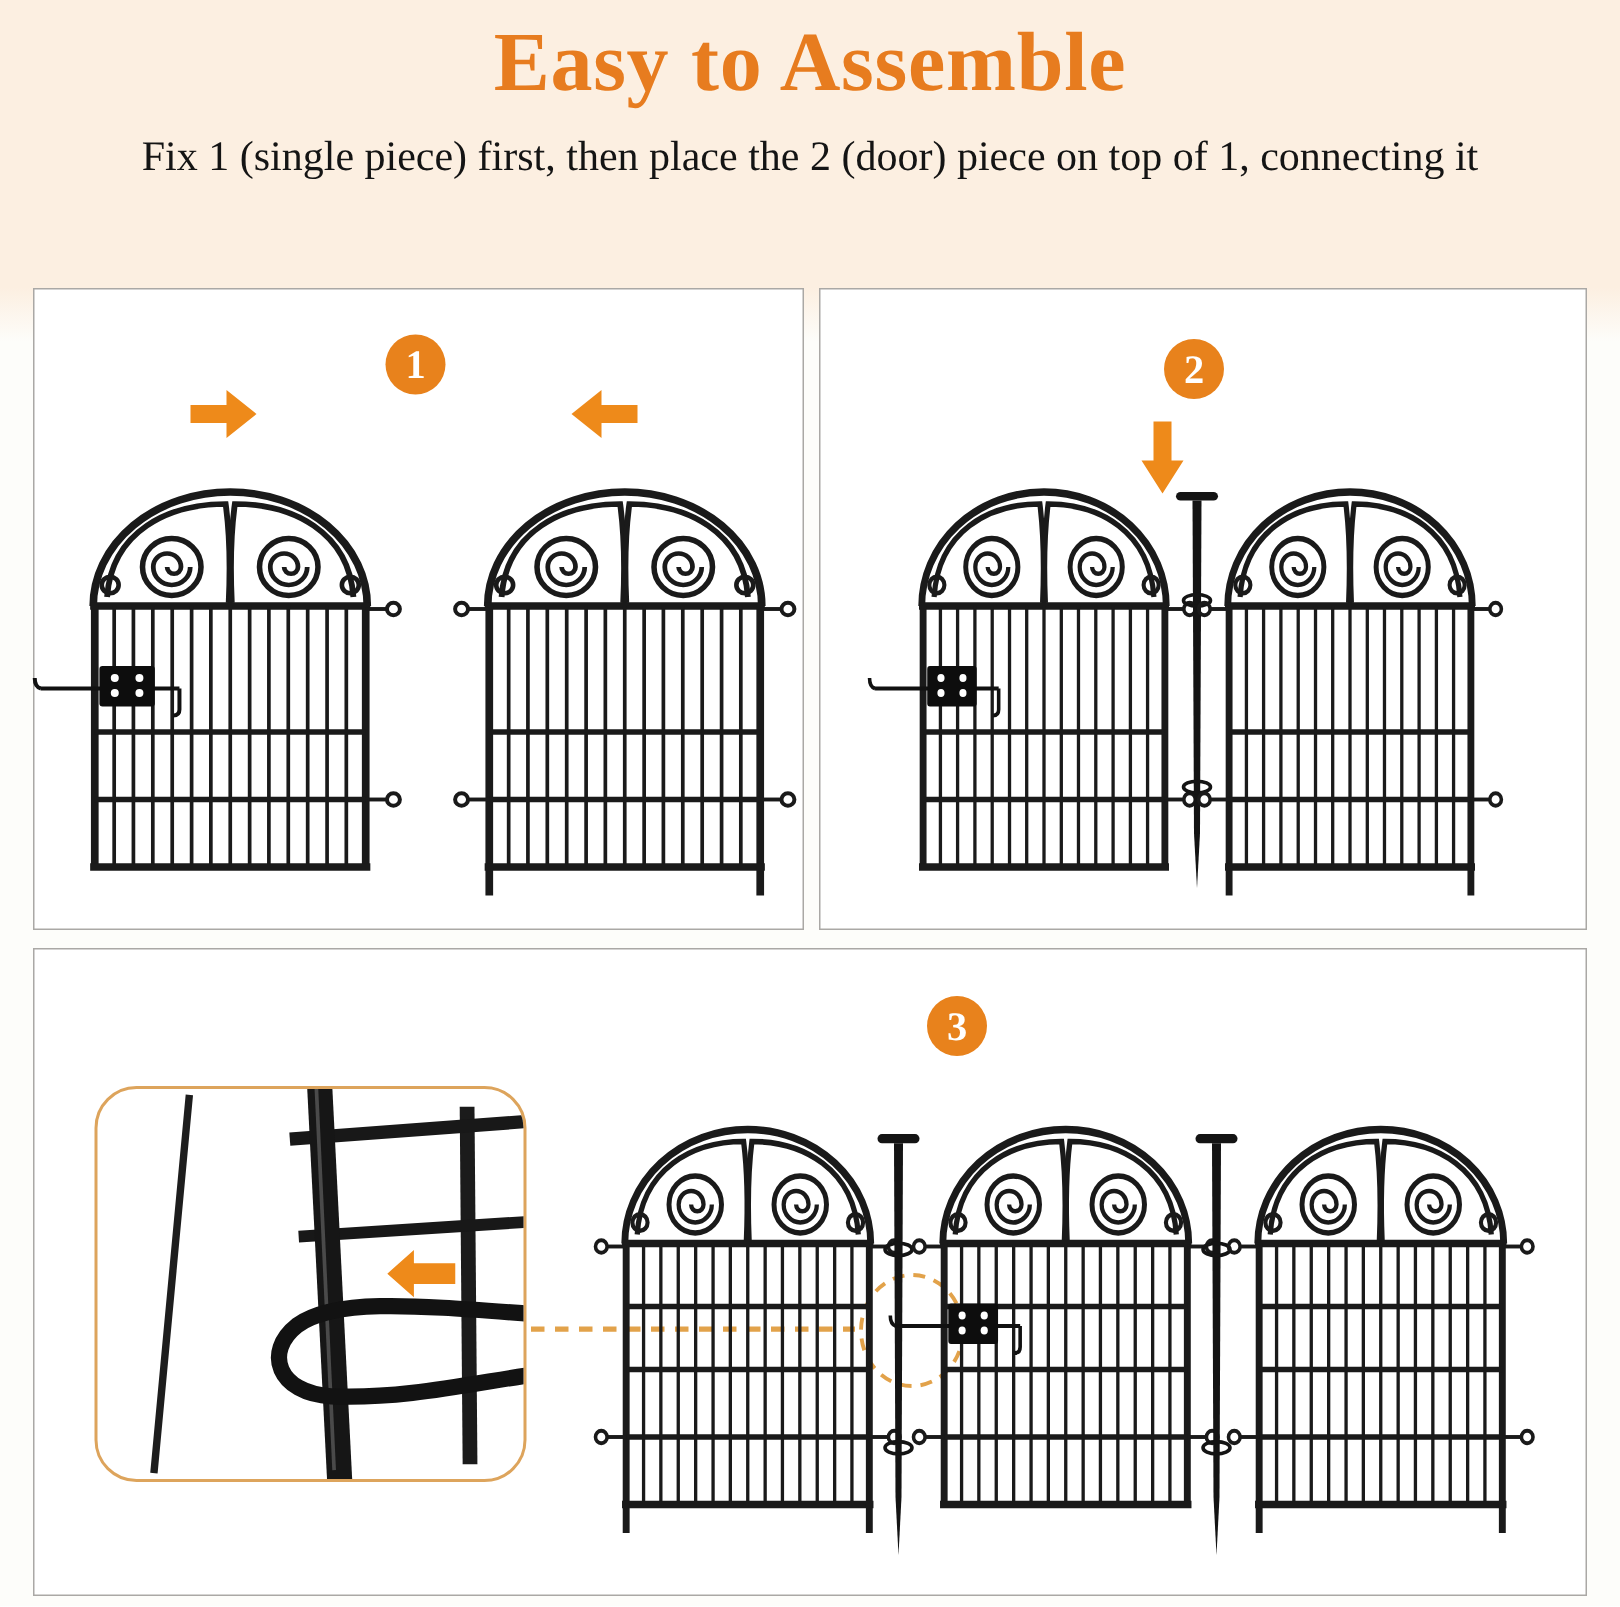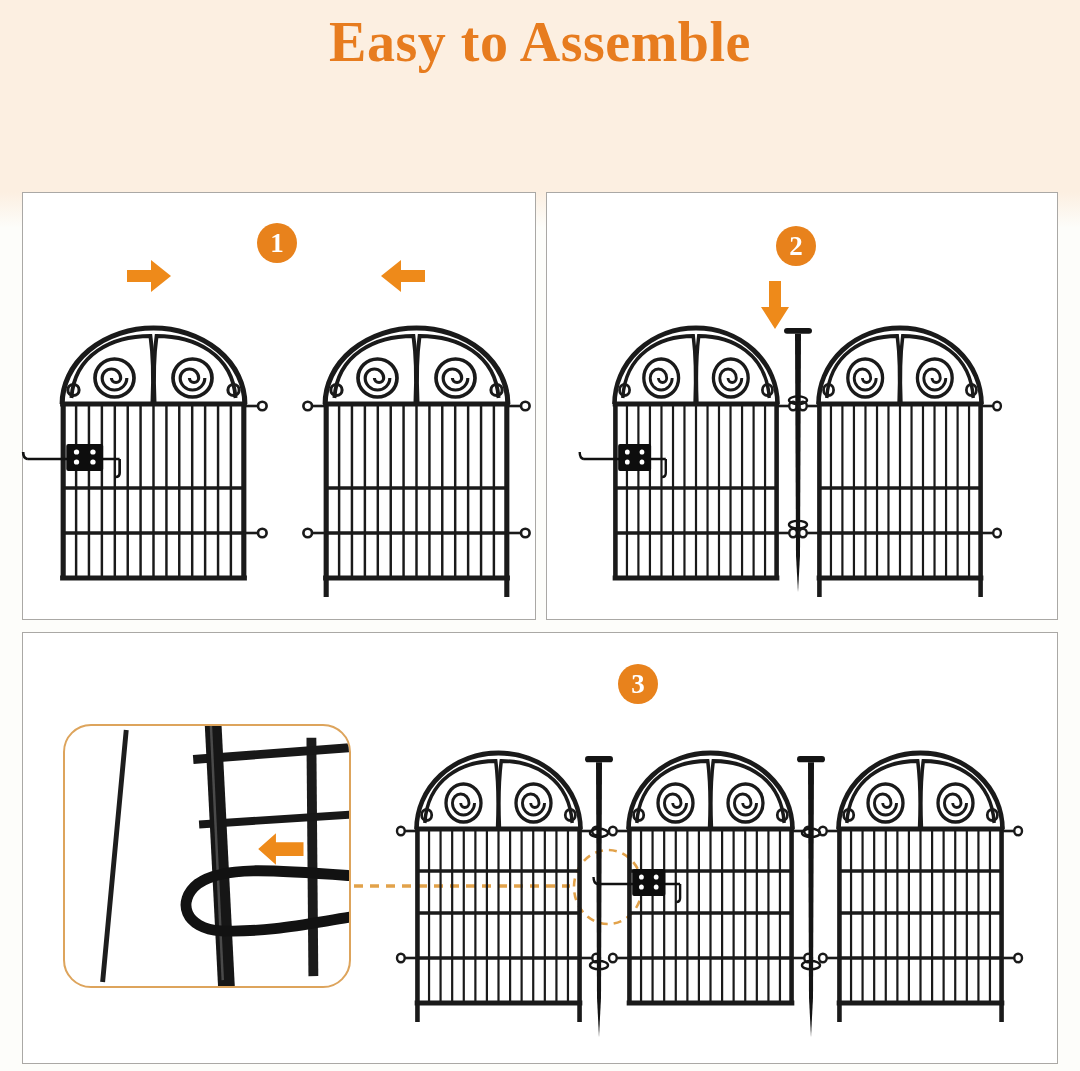--- a/index.html
+++ b/index.html
@@ -146,20 +146,21 @@
     <g id="arrowD-shape">
         <polygon points="8,0 20,0 20,26 28,26 14,48 0,26 8,26" fill="#ee8a1a"></polygon>
       </g>
   </defs>
 </svg>
 
 <div class="page">
 
   <div class="title">Easy to Assemble</div>
   <div class="subtitle">
+    <div>Fix 1 (single piece) first, then place the 2 (door) piece on top of 1, connecting it</div>
   </div>
 
   <div class="panel panel1">
     <div class="stepnum" style="left:234px; top:30px;">1</div>
     <div class="arrow" style="left:104px; top:66px; width:44px; height:34px;">
       <svg viewBox="0 0 44 34">
           <use href="#arrowR-shape"></use>
         </svg>
     </div>
     <div class="arrow" style="left:358px; top:66px; width:44px; height:34px;">

